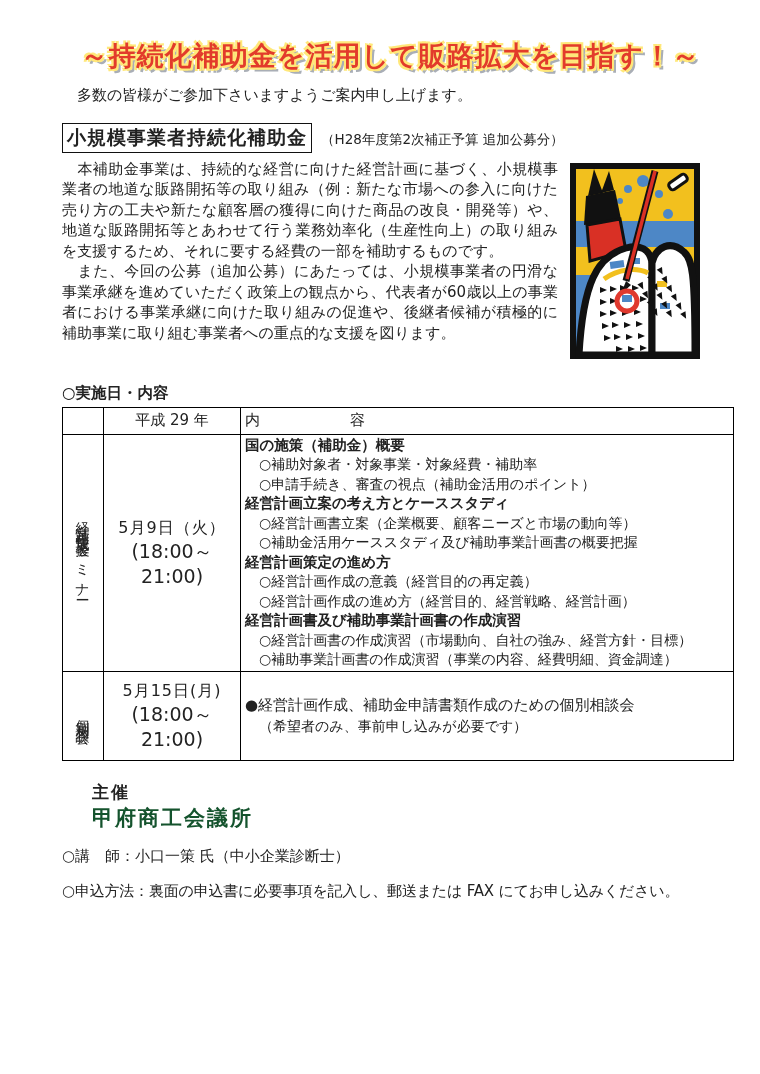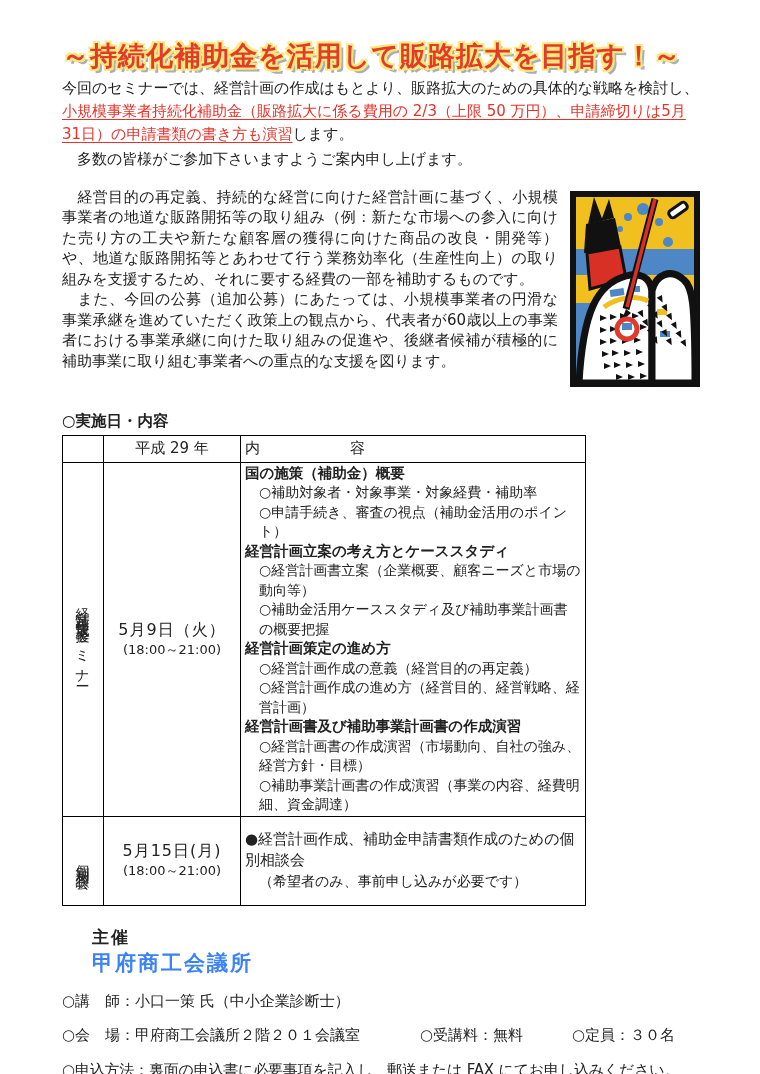--- a/index.html
+++ b/index.html
@@ -4,21 +4,21 @@
 <style>
   html,body{margin:0;padding:0;background:#ffffff;}
   body{
     width:760px;height:1074px;
     font-family:"DejaVu Sans","Liberation Sans",sans-serif;
     color:#222;position:relative;overflow:hidden;
   }
   .page{box-sizing:border-box;width:760px;height:1074px;padding:40px 60px 0 62px;}
 
   
-  .title-block{text-align:left;line-height:1.18;margin-bottom:5px;}
+  .title-block{text-align:right;line-height:1.18;margin-bottom:12px;}
   .title1{
     font-size:27px;font-weight:bold;color:#e23b2b;letter-spacing:1px;
     text-shadow:-2px -2px 0 #ffe87a,2px -2px 0 #ffe87a,-2px 2px 0 #ffe87a,2px 2px 0 #ffe87a,4px 4px 0 #a9aeb6;
   }
   .title2{
     font-size:37px;font-weight:bold;color:#e23b2b;letter-spacing:0px;
     text-shadow:-2px -2px 0 #ffe87a,2px -2px 0 #ffe87a,-2px 2px 0 #ffe87a,2px 2px 0 #ffe87a,4px 4px 0 #a9aeb6;
   }
 
   
@@ -32,60 +32,63 @@
     display:inline-block;border:1.8px solid #111;padding:1px 4px;
     font-size:19px;font-weight:bold;letter-spacing:1px;
   }
   .head-note{font-size:13.5px;margin-left:4px;}
   .subsidy-body{overflow:hidden;}
   .illust-wrap{float:right;margin:4px 0 4px 12px;}
   .subsidy-body p{font-size:15px;line-height:20.5px;margin:0;text-align:justify;}
 
   
   .sched-heading{font-size:15.5px;font-weight:bold;margin:16px 0 3px 0;}
-  table.sched{border-collapse:collapse;width:524px;table-layout:fixed;}
+  table.sched{border-collapse:collapse;width:672px;table-layout:fixed;}
   table.sched td{border:1.6px solid #000;padding:1px 4px;vertical-align:middle;}
   td.c-label{width:32px;text-align:center;padding:2px 0;}
   td.c-date{width:128px;text-align:center;}
   td.c-content{width:auto;padding:3px 6px 5px 6px;}
   .vert{
     writing-mode:vertical-rl;margin:0 auto;letter-spacing:3px;
     font-size:14px;line-height:1;white-space:nowrap;
   }
   .hdr{text-align:center;font-size:15px;height:24px;}
   .date-main{font-size:16px;letter-spacing:1px;display:block;}
-  .date-time{font-size:13px;display:block;}
+  .date-time{font-size:19px;display:block;}
   .li-h{font-size:14.5px;font-weight:bold;line-height:19.5px;}
   .li-i{font-size:14px;line-height:19.5px;padding-left:14px;}
   .li-b{font-size:15px;font-weight:normal;line-height:21px;}
   .li-n{font-size:14px;line-height:21px;padding-left:14px;}
 
   
   .organizer{display:flex;align-items:baseline;margin:20px 0 2px 4px;flex-direction:column;}
   .org-label{font-size:17px;font-weight:bold;letter-spacing:2px;}
-  .org-name{font-size:21px;font-weight:bold;color:#3b82f6;margin-left:26px;letter-spacing:2px;}
+  .org-name{font-size:21px;font-weight:bold;color:#14532d;margin-left:26px;letter-spacing:2px;}
   .f-line{font-size:15px;margin-top:15px;}
   .meta-row{display:flex;font-size:15px;margin-top:15px;}
   .venue{width:358px;}
   .fee{width:152px;}
   .apply{font-size:15px;margin-top:16px;letter-spacing:-0.2px;}
 </style>
 </head>
 <body>
 
 <div class="page">
 
   <div class="title-block">
     <div class="title1">～持続化補助金を活用して販路拡大を目指す！～</div>
   </div>
 
-  <p class="intro"><span>今回のセミナーでは、経営計画の作成はもとより、販路拡大のための具体的な戦略を検討し、</span><span class="red-u">小規模事業者持続化補助金（販路拡大に係る費用の 2/3（上限 50 万円）、申請締切りは5月31日）の申請書類の書き方も演習</span><span>します。</span></p>
   <p class="intro2">　多数の皆様がご参加下さいますようご案内申し上げます。</p>
 
   <section>
+    <div class="subsidy-head">
+      <span class="boxed">小規模事業者持続化補助金</span>
+      <span class="head-note">（H28年度第2次補正予算 追加公募分）</span>
+    </div>
     <div class="subsidy-body">
       <div class="illust-wrap">
         <svg width="130" height="196" viewBox="0 0 130 196">
           <rect x="0" y="0" width="130" height="196" fill="#111"></rect>
           <rect x="6" y="6" width="118" height="184" fill="#f2c01e"></rect>
           <rect x="6" y="58" width="118" height="26" fill="#4d87c6"></rect>
           <polygon points="6,112 44,112 26,190 6,190" fill="#4d87c6"></polygon>
           <rect x="26" y="181" width="72" height="9" fill="#d93025"></rect>
           <circle cx="58" cy="26" r="4" fill="#4d87c6"></circle>
           <circle cx="73" cy="18" r="6" fill="#4d87c6"></circle>
@@ -145,21 +148,21 @@
               <path d="M14,24 l7,3 -7,3 z"></path>
               <path d="M24,24 l7,3 -7,3 z"></path>
               <path d="M34,24 l7,3 -7,3 z"></path>
           </g>
           <line x1="85" y1="8" x2="56" y2="118" stroke="#111" stroke-width="7"></line>
           <line x1="85" y1="8" x2="57" y2="116" stroke="#d93025" stroke-width="3.5"></line>
           <polygon points="56,118 51,131 61,122" fill="#111"></polygon>
           <circle cx="57" cy="138" r="10" fill="none" stroke="#e0392e" stroke-width="5"></circle>
         </svg>
       </div>
-      <p>　経営目的の再定義、持続的な経営に向けた経営計画に基づく、小規模事業者の地道な販路開拓等の取り組み（例：新たな市場への参入に向けた売り方の工夫や新たな顧客層の獲得に向けた商品の改良・開発等）や、地道な販路開拓等とあわせて行う業務効率化（生産性向上）の取り組みを支援するため、それに要する経費の一部を補助するものです。</p>
+      <p>　本補助金事業は、持続的な経営に向けた経営計画に基づく、小規模事業者の地道な販路開拓等の取り組み（例：新たな市場への参入に向けた売り方の工夫や新たな顧客層の獲得に向けた商品の改良・開発等）や、地道な販路開拓等とあわせて行う業務効率化（生産性向上）の取り組みを支援するため、それに要する経費の一部を補助するものです。</p>
       <p>　また、今回の公募（追加公募）にあたっては、小規模事業者の円滑な事業承継を進めていただく政策上の観点から、代表者が60歳以上の事業者における事業承継に向けた取り組みの促進や、後継者候補が積極的に補助事業に取り組む事業者への重点的な支援を図ります。</p>
     </div>
   </section>
 
   <div class="sched-heading">○実施日・内容</div>
   <table class="sched">
     <tbody>
         <tr>
       <td class="c-label hdr"></td>
       <td class="c-date hdr">平成 29 年</td>
@@ -204,21 +207,16 @@
   </tbody>
     </table>
 
   <div class="organizer">
     <span class="org-label">主催</span>
     <span class="org-name">甲府商工会議所</span>
   </div>
 
   <div class="f-line">○講　師：小口一策 氏（中小企業診断士）</div>
 
-  <div class="meta-row">
-    <span class="venue">○会　場：甲府商工会議所２階２０１会議室</span>
-    <span class="fee">○受講料：無料</span>
-    <span class="capacity">○定員：３０名</span>
-  </div>
 
   <div class="apply">○申込方法：裏面の申込書に必要事項を記入し、郵送または FAX にてお申し込みください。</div>
 
 </div>
 
 </body></html>

